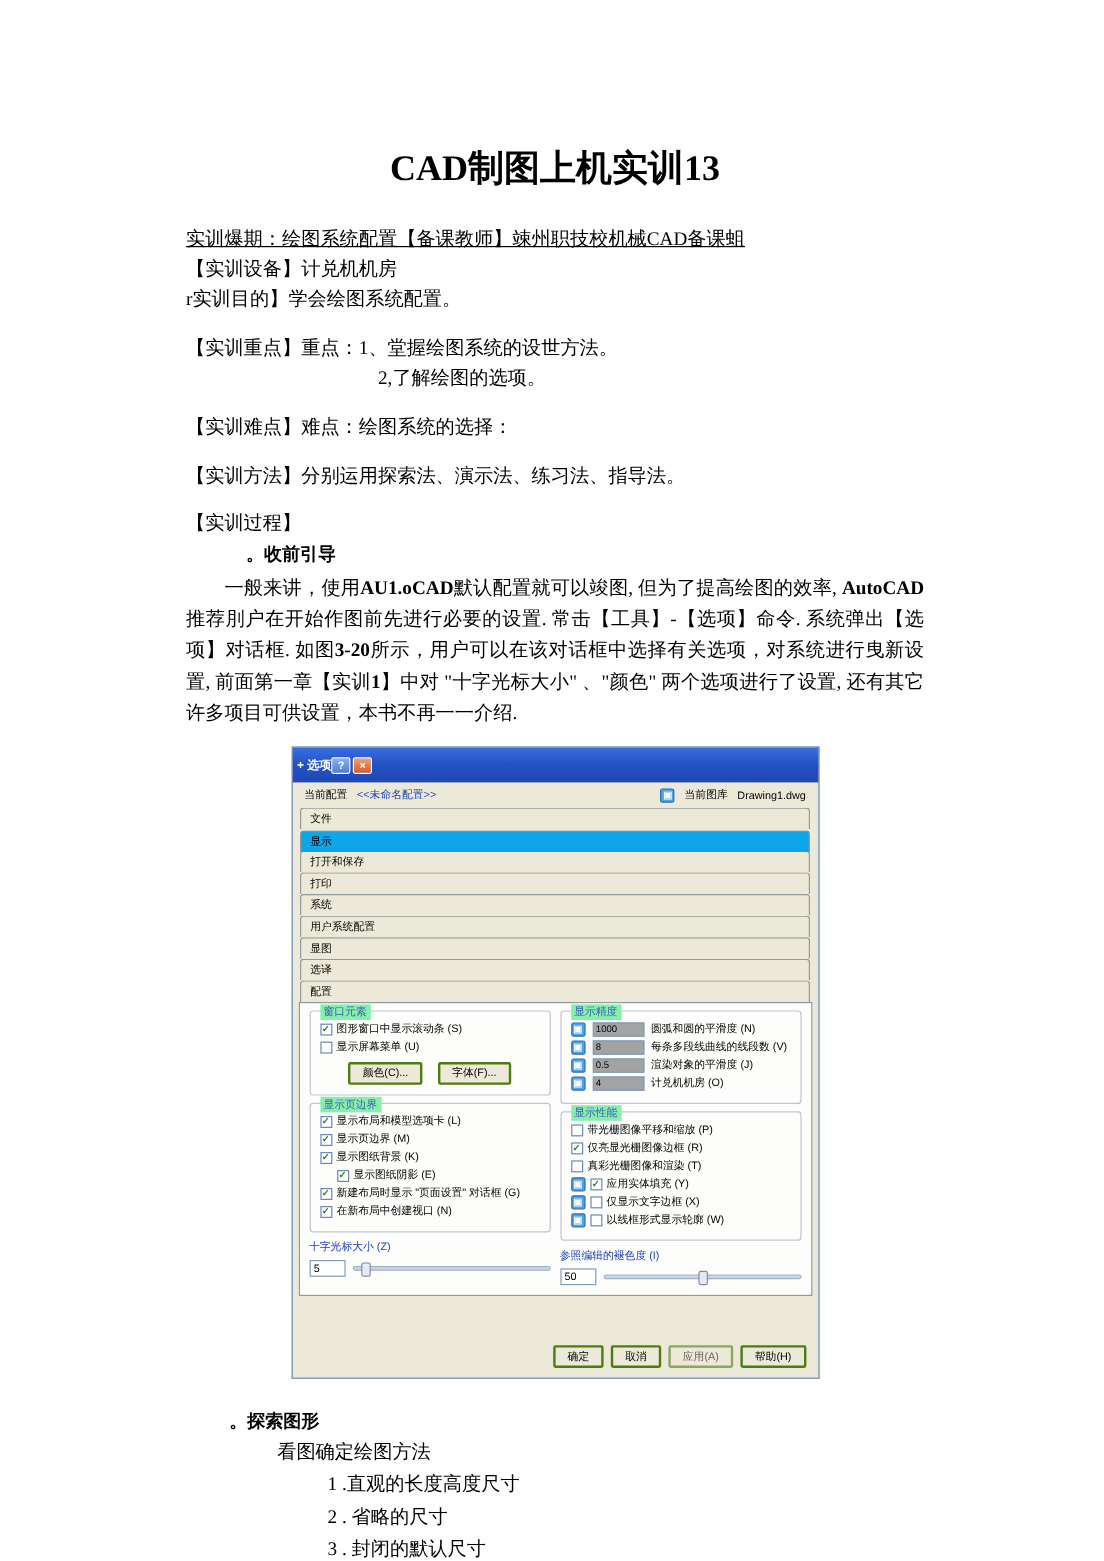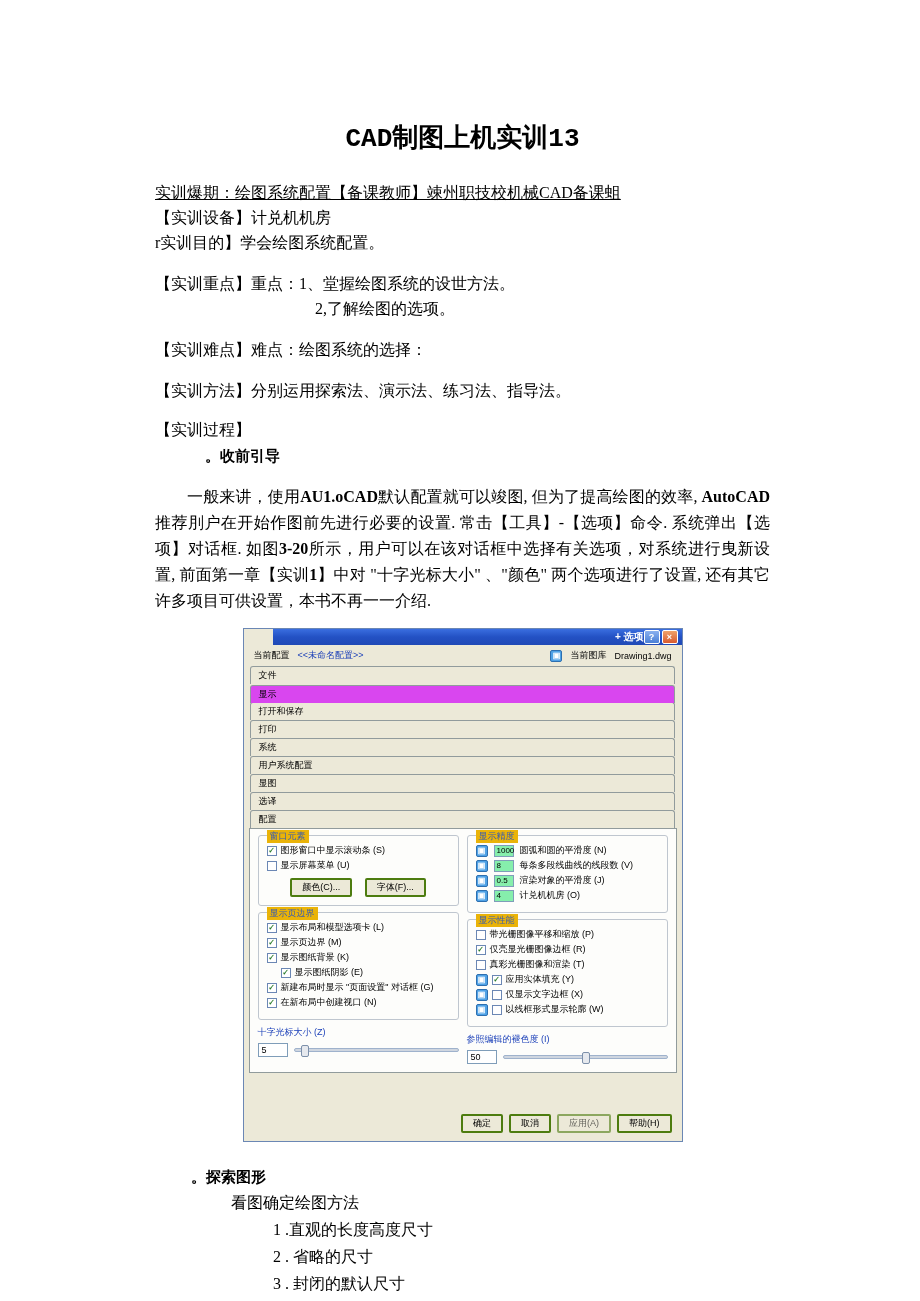--- a/index.html
+++ b/index.html
@@ -1,53 +1,53 @@
 <!DOCTYPE html>
 <html><head>
 <meta charset="utf-8">
 <style>
   * { box-sizing: border-box; margin: 0; padding: 0; }
   body { width: 920px; height: 1301px; background: #fff; font-family: "SimSun", serif; color: #000; position: relative; }
   .page { padding: 120px 150px 50px 155px; }
-  .title { font-family: Liberation Mono, monospace; font-size: 26px; text-align: center; margin-bottom: 28px; font-weight: bold; }
+  .title { font-family: Liberation Serif, serif; font-size: 30px; text-align: center; margin-bottom: 28px; font-weight: bold; }
   .header-line { font-style: italic; font-size: 15px; margin-bottom: 14px; padding-left: 30px; }
   .section-title { font-size: 16px; margin-bottom: 4px; }
   .section-title .underline { text-decoration: underline; }
   .info-line { font-size: 16px; margin-bottom: 4px; }
   .indent1 { padding-left: 0px; }
   .indent2 { padding-left: 160px; }
   .block { margin-top: 20px; }
   .process-heading { font-weight: normal; font-size: 16px; margin-top: 18px; }
   .sub-heading { font-weight: bold; font-size: 15px; margin-top: 6px; padding-left: 50px; }
-  .paragraph { font-size: 16px; line-height: 26px; margin-top: 18px; text-align: justify; }
+  .paragraph { font-size: 16px; line-height: 26px; margin-top: 6px; text-align: justify; }
   .paragraph .bold { font-weight: bold; }
   .para-indent { text-indent: 32px; }
   .dialog-wrap { display:flex; justify-content:center; margin-top: 14px; }
   .dialog { width: 440px; font-family: "Tahoma","SimSun",sans-serif; font-size: 9px; color: #000; background: #ece9d8; border: 1px solid #6b87b4; }
-  .titlebar { height: 16px; background: linear-gradient(to bottom,#3a6ee0,#2351c4 50%,#1f49b6); color:#fff; display:flex; align-items:center; justify-content:flex-end; padding:0 4px; font-weight:bold; font-size:10px;margin-left:29px; }
+  .titlebar { height: 29px; background: linear-gradient(to bottom,#3a6ee0,#2351c4 50%,#1f49b6); color:#fff; display:flex; align-items:center; justify-content:flex-start; padding:0 4px; font-weight:bold; font-size:10px; }
   .titlebar .ctrls { display:flex; gap:2px; }
   .winbtn { width:16px; height:14px; background: linear-gradient(to bottom,#f0a26a,#d85a2e); border:1px solid #fff; border-radius:2px; display:flex; align-items:center; justify-content:center; color:#fff; font-size:9px; font-weight:bold; }
   .winbtn.help { background: linear-gradient(to bottom,#8ab0ef,#4a7fd6); }
   .row-top { display:flex; align-items:center; gap:8px; padding:4px 10px; font-size:9px; }
   .blue-text { color:#1a3fb8; }
   .tabs { display:flex; gap:0; padding:0 6px; font-size:9px;flex-direction:column; }
   .tab { padding:2px 8px; background:#ece9d8; border:1px solid #919b9c; border-bottom:none; border-radius:3px 3px 0 0; margin-right:1px; }
-  .tab.active { background:#d946ef; position:relative; top:1px; }
+  .tab.active { background:#0ea5e9; position:relative; top:1px; }
   .panel { background:#fdfdfb; border:1px solid #919b9c; margin:0 5px; padding:6px 8px 8px 8px; }
   .group { border:1px solid #bfc6cf; border-radius:3px; padding:6px 8px 8px 8px; margin-bottom:6px; position:relative; }
-  .group-title { position:absolute; top:-6px; left:8px; background:#eab308; padding:0 3px; color:#3a5db0; font-size:9px; }
+  .group-title { position:absolute; top:-6px; left:8px; background:#86efac; padding:0 3px; color:#3a5db0; font-size:9px; }
   .cols { display:flex; gap:8px; }
   .col { flex:1; }
   .chk-line { display:flex; align-items:center; gap:4px; margin:2px 0; font-size:9px; }
   .chk { width:10px; height:10px; border:1px solid #6b87b4; background:#fff; display:flex; align-items:center; justify-content:center; font-size:8px; color:#2b7d2b; font-weight:bold; }
   .btn { display:inline-block; border:2px solid #4d7c0f; background:#ece9d8; padding:1px 10px; font-size:9px; border-radius:2px; }
   .btn-row-center { text-align:center; margin-top:6px; }
   .spin-line { display:flex; align-items:center; gap:6px; margin:2px 0; font-size:9px; }
   .spin-ico { width:12px; height:12px; background:#4fa2e6; border:1px solid #2d6fb0; border-radius:2px; display:flex; align-items:center; justify-content:center; color:#fff; font-size:8px; font-weight:bold; }
-  .spin-box { width:20px; height:12px; border:1px solid #7f9db9; background:#86efac; font-size:8px; display:flex; align-items:center; padding-left:2px; }
+  .spin-box { width:43px; height:12px; border:1px solid #7f9db9; background:#a3a3a3; font-size:8px; display:flex; align-items:center; padding-left:2px; }
   .slider-wrap { display:flex; align-items:center; gap:6px; margin-top:4px; }
   .slider-val { width:30px; height:14px; border:1px solid #7f9db9; background:#fff; font-size:9px; display:flex; align-items:center; padding-left:3px; }
   .slider { flex:1; height:4px; background:#cfd6e0; border:1px solid #9fb2cc; position:relative; border-radius:2px; }
   .thumb { position:absolute; top:-4px; width:8px; height:12px; background:#e6e9ee; border:1px solid #7d90aa; border-radius:2px; }
   .footer-btns { display:flex; justify-content:flex-end; gap:6px; padding:8px 10px;margin-top:33px; }
   .explore-block { margin-top: 26px; }
   .explore-heading { font-weight:bold; font-size:15px; padding-left: 36px; }
   .explore-item { font-size:16px; padding-left: 76px; margin-top:6px; }
   .explore-sub { font-size:16px; padding-left: 118px; margin-top:6px; }
 </style>

